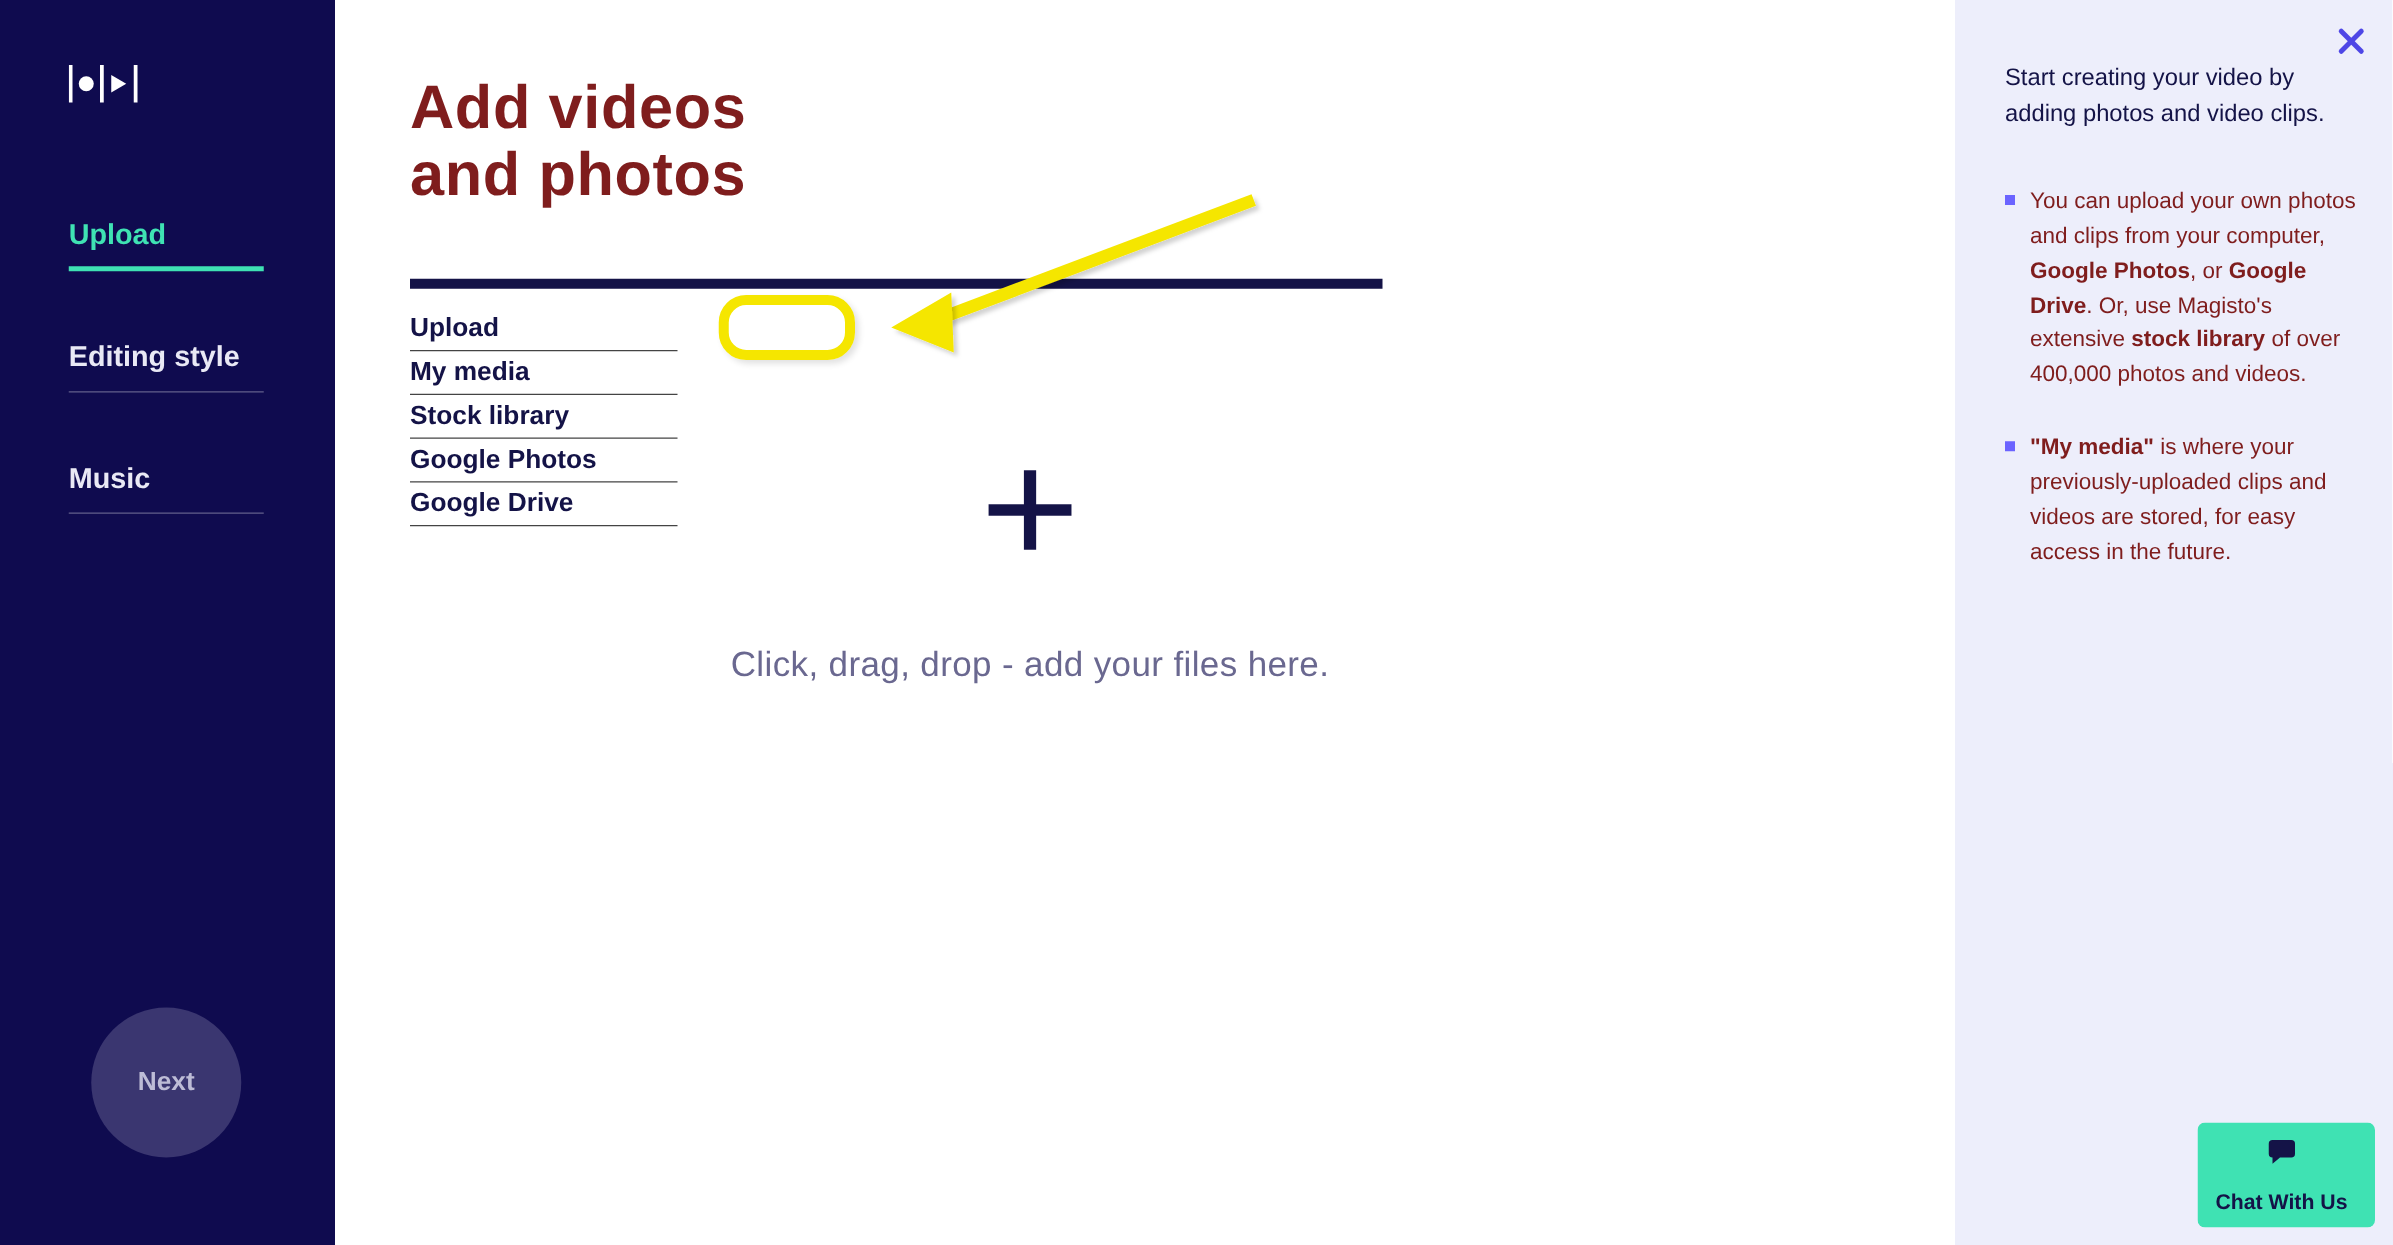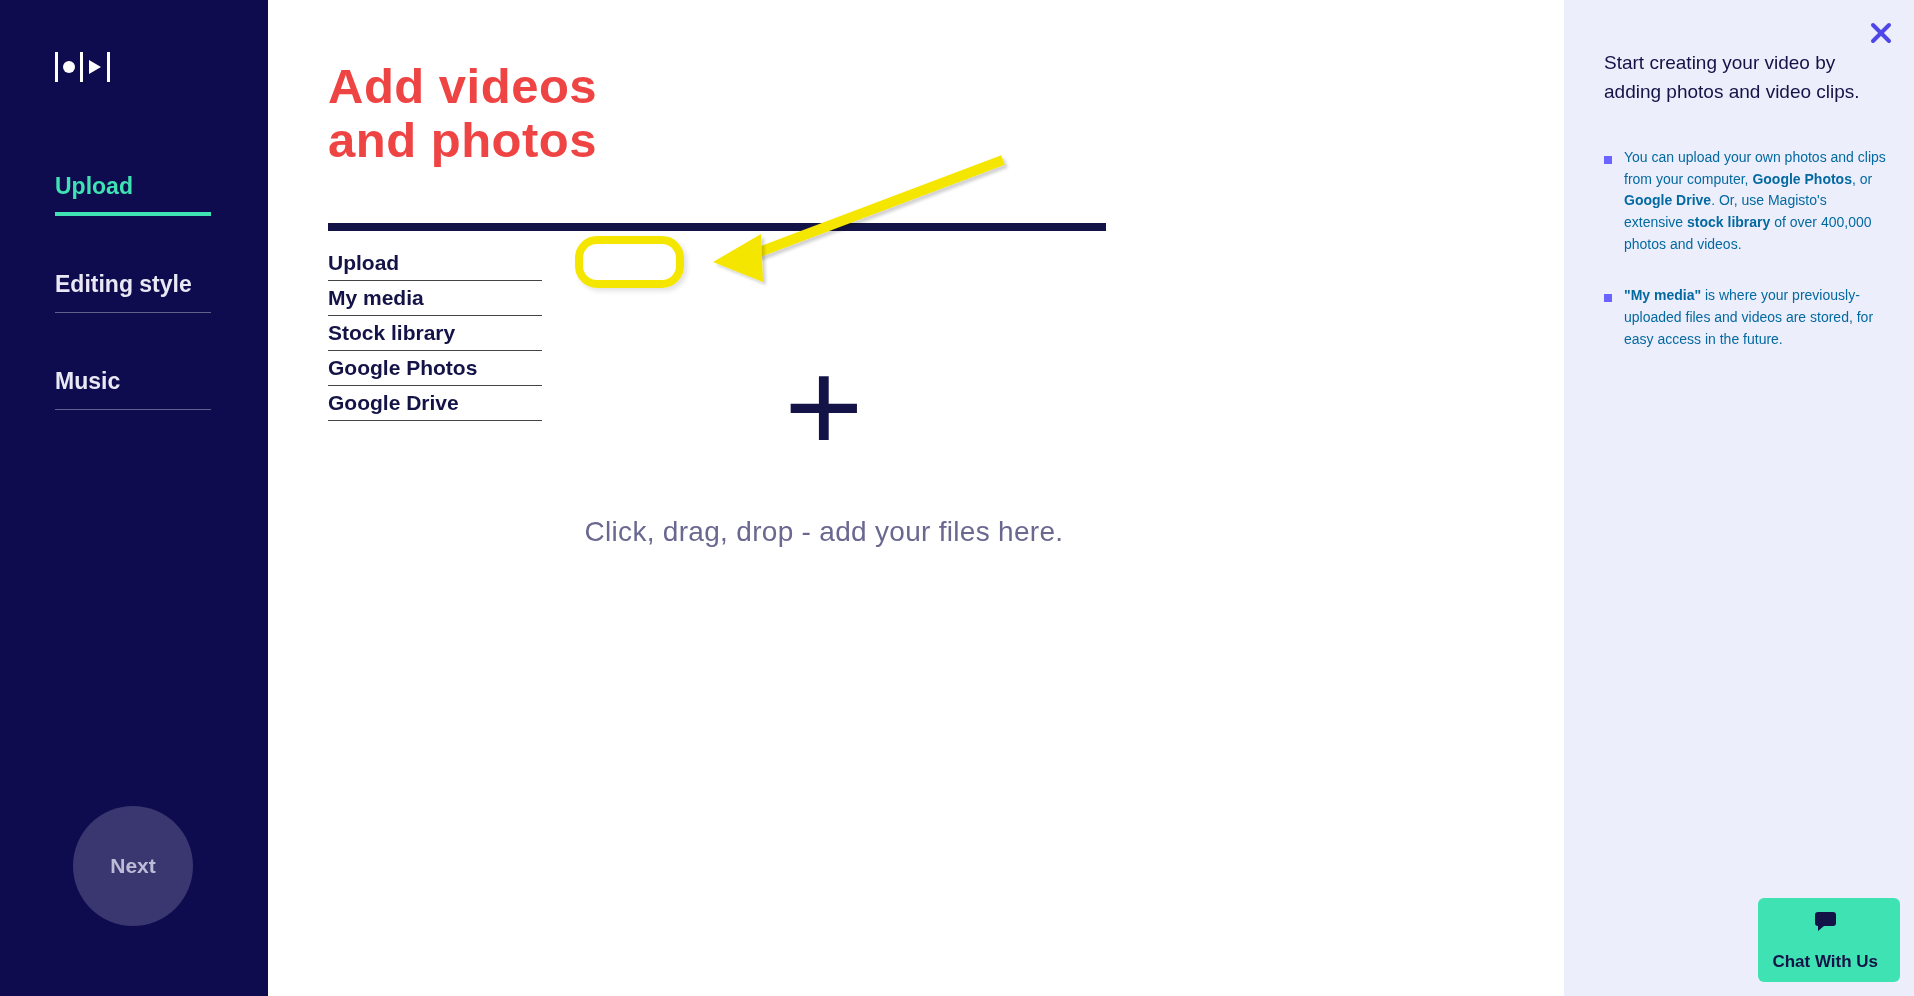--- a/index.html
+++ b/index.html
@@ -64,21 +64,21 @@
     background:#fff;
   }
   .content {
     padding: 60px 60px 0 60px;
     flex: 1;
     position: relative;
   }
   h1.page-title {
     font-size: 49px;
     font-weight: 800;
-    color: #ef4444;
+    color: #7f1d1d;
     line-height: 1.1;
     letter-spacing: 0.5px;
   }
   .thick-rule {
     height: 8px;
     background: #141347;
     margin-top: 55px;
     margin-bottom: 0;
     width: 778px;
   }
@@ -169,23 +169,23 @@
     line-height: 1.55;
     margin-bottom: 40px;
   }
   ul.help-list {
     list-style: none;
     padding-left: 0;
   }
   ul.help-list li {
     position: relative;
     padding-left: 20px;
-    font-size: 14px;
+    font-size: 18px;
     line-height: 1.55;
-    color: #0369a1;
+    color: #7f1d1d;
     margin-bottom: 30px;
     margin-top: 21px;
   }
   ul.help-list li::before {
     content: "";
     position: absolute;
     left: 0;
     top: 9px;
     width: 8px;
     height: 8px;
@@ -282,21 +282,21 @@
       </svg>
     </div>
 
     <p class="help-intro">Start creating your video by adding photos and video clips.</p>
 
     <ul class="help-list">
       <li>
         <span>You can upload your own photos and clips from your computer, </span><span class="bold">Google Photos</span><span>, or </span><span class="bold">Google Drive</span><span>. Or, use Magisto's extensive </span><span class="bold">stock library</span><span> of over 400,000 photos and videos.</span>
       </li>
       <li>
-        <span class="bold">"My media"</span><span> is where your previously-uploaded files and videos are stored, for easy access in the future.</span>
+        <span class="bold">"My media"</span><span> is where your previously-uploaded clips and videos are stored, for easy access in the future.</span>
       </li>
     </ul>
   </aside>
 </main>
 
 <div class="chat-btn">
   <span class="chat-icon-wrap">
     <svg width="24" height="22" viewBox="0 0 24 22">
       <path d="M4 2 h16 a3 3 0 0 1 3 3 v8 a3 3 0 0 1 -3 3 h-9 l-6 5 v-5 a3 3 0 0 1 -3 -3 v-8 a3 3 0 0 1 3 -3 z" fill="#141347"></path>
     </svg>

